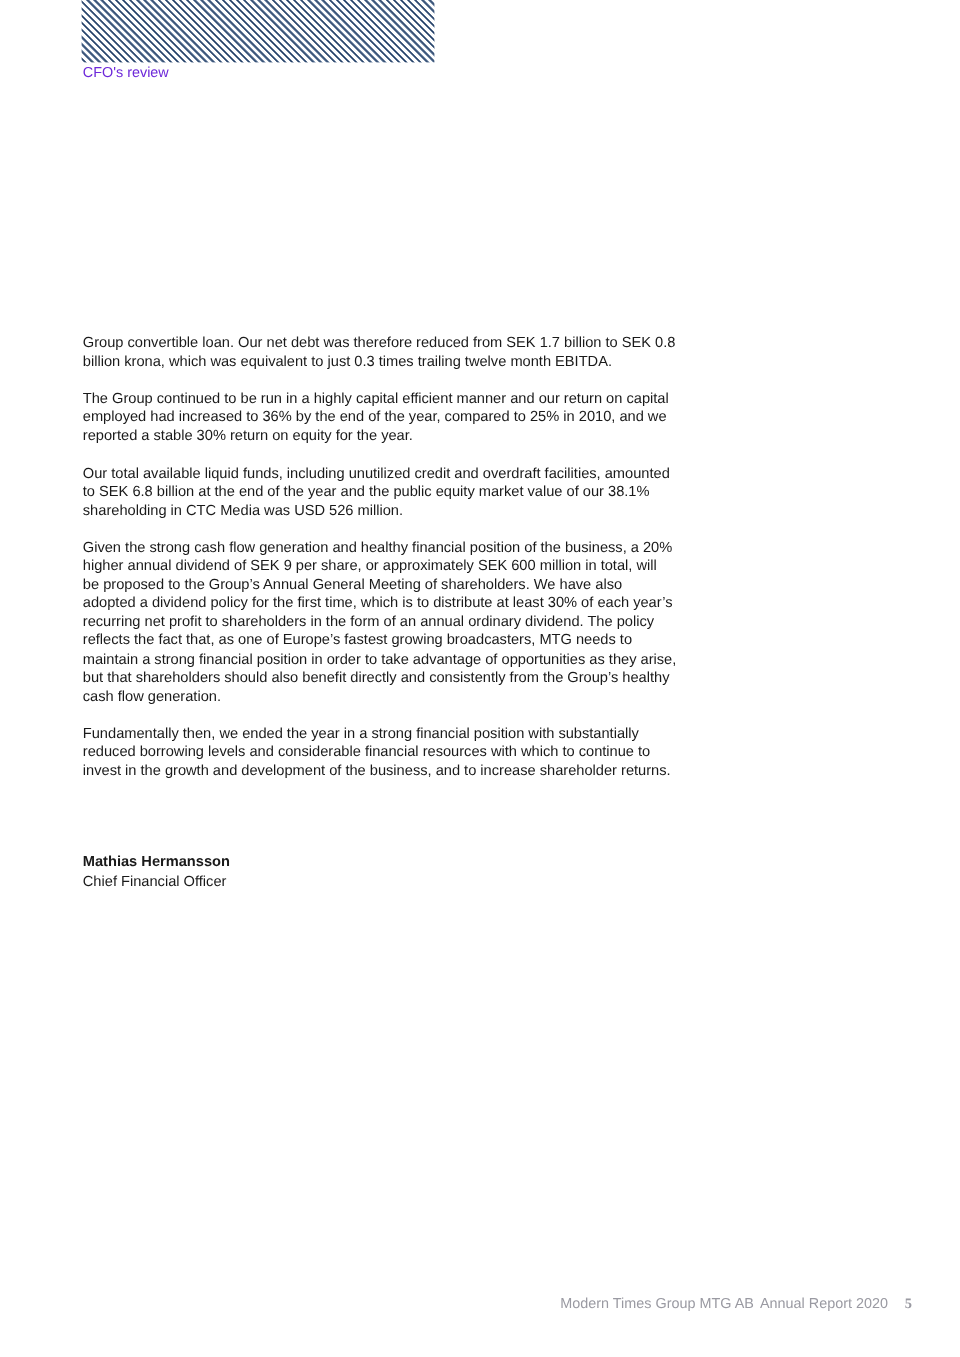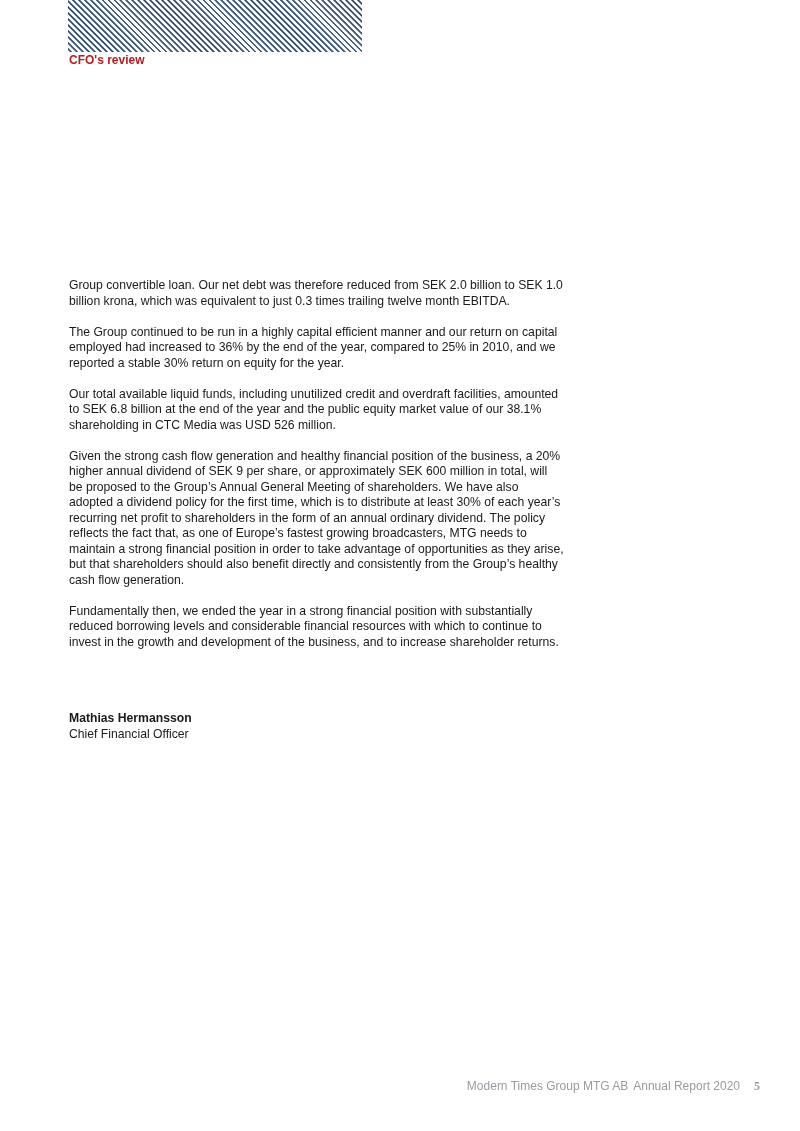--- a/index.html
+++ b/index.html
@@ -30,22 +30,22 @@
         #8fa3bd 3.4px,
         #ffffff 3.4px,
         #ffffff 4.2px
       );
     }
     .section-title {
       position: absolute;
       left: 69px;
       top: 53px;
       font-size: 12px;
-      font-weight: bold;
-      color: #b91c1c;
+      font-weight: normal;
+      color: #6d28d9;
       margin: 0;
     }
     .body-text {
       position: absolute;
       left: 69px;
       top: 278px;
       width: 495px;
       font-size: 12.2px;
       line-height: 15.5px;
       color: #1a1a1a;
@@ -90,21 +90,21 @@
     }
   </style>
 </head>
 <body>
 
 <div class="hatch"></div>
 
 <h2 class="section-title">CFO's review</h2>
 
 <div class="body-text">
-  <p>Group convertible loan. Our net debt was therefore reduced from SEK 2.0 billion to SEK 1.0 billion krona, which was equivalent to just 0.3 times trailing twelve month EBITDA.</p>
+  <p>Group convertible loan. Our net debt was therefore reduced from SEK 1.7 billion to SEK 0.8 billion krona, which was equivalent to just 0.3 times trailing twelve month EBITDA.</p>
   <p>The Group continued to be run in a highly capital efficient manner and our return on capital employed had increased to 36% by the end of the year, compared to 25% in 2010, and we reported a stable 30% return on equity for the year.</p>
   <p>Our total available liquid funds, including unutilized credit and overdraft facilities, amounted to SEK 6.8 billion at the end of the year and the public equity market value of our 38.1% shareholding in CTC Media was USD 526 million.</p>
   <p>Given the strong cash flow generation and healthy financial position of the business, a 20% higher annual dividend of SEK 9 per share, or approximately SEK 600 million in total, will be proposed to the Group’s Annual General Meeting of shareholders.  We have also adopted a dividend policy for the first time, which is to distribute at least 30% of each year’s recurring net profit to shareholders in the form of an annual ordinary dividend. The policy reflects the fact that, as one of Europe’s fastest growing broadcasters, MTG needs to maintain a strong financial position in order to take advantage of opportunities as they arise, but that shareholders should also benefit directly and consistently from the Group’s healthy cash flow generation.</p>
   <p>Fundamentally then, we ended the year in a strong financial position with substantially reduced borrowing levels and considerable financial resources with which to continue to invest in the growth and development of the business, and to increase shareholder returns.</p>
 </div>
 
 <div class="signature">
   <span class="name">Mathias Hermansson</span>
   <span class="role">Chief Financial Officer</span>
 </div>

